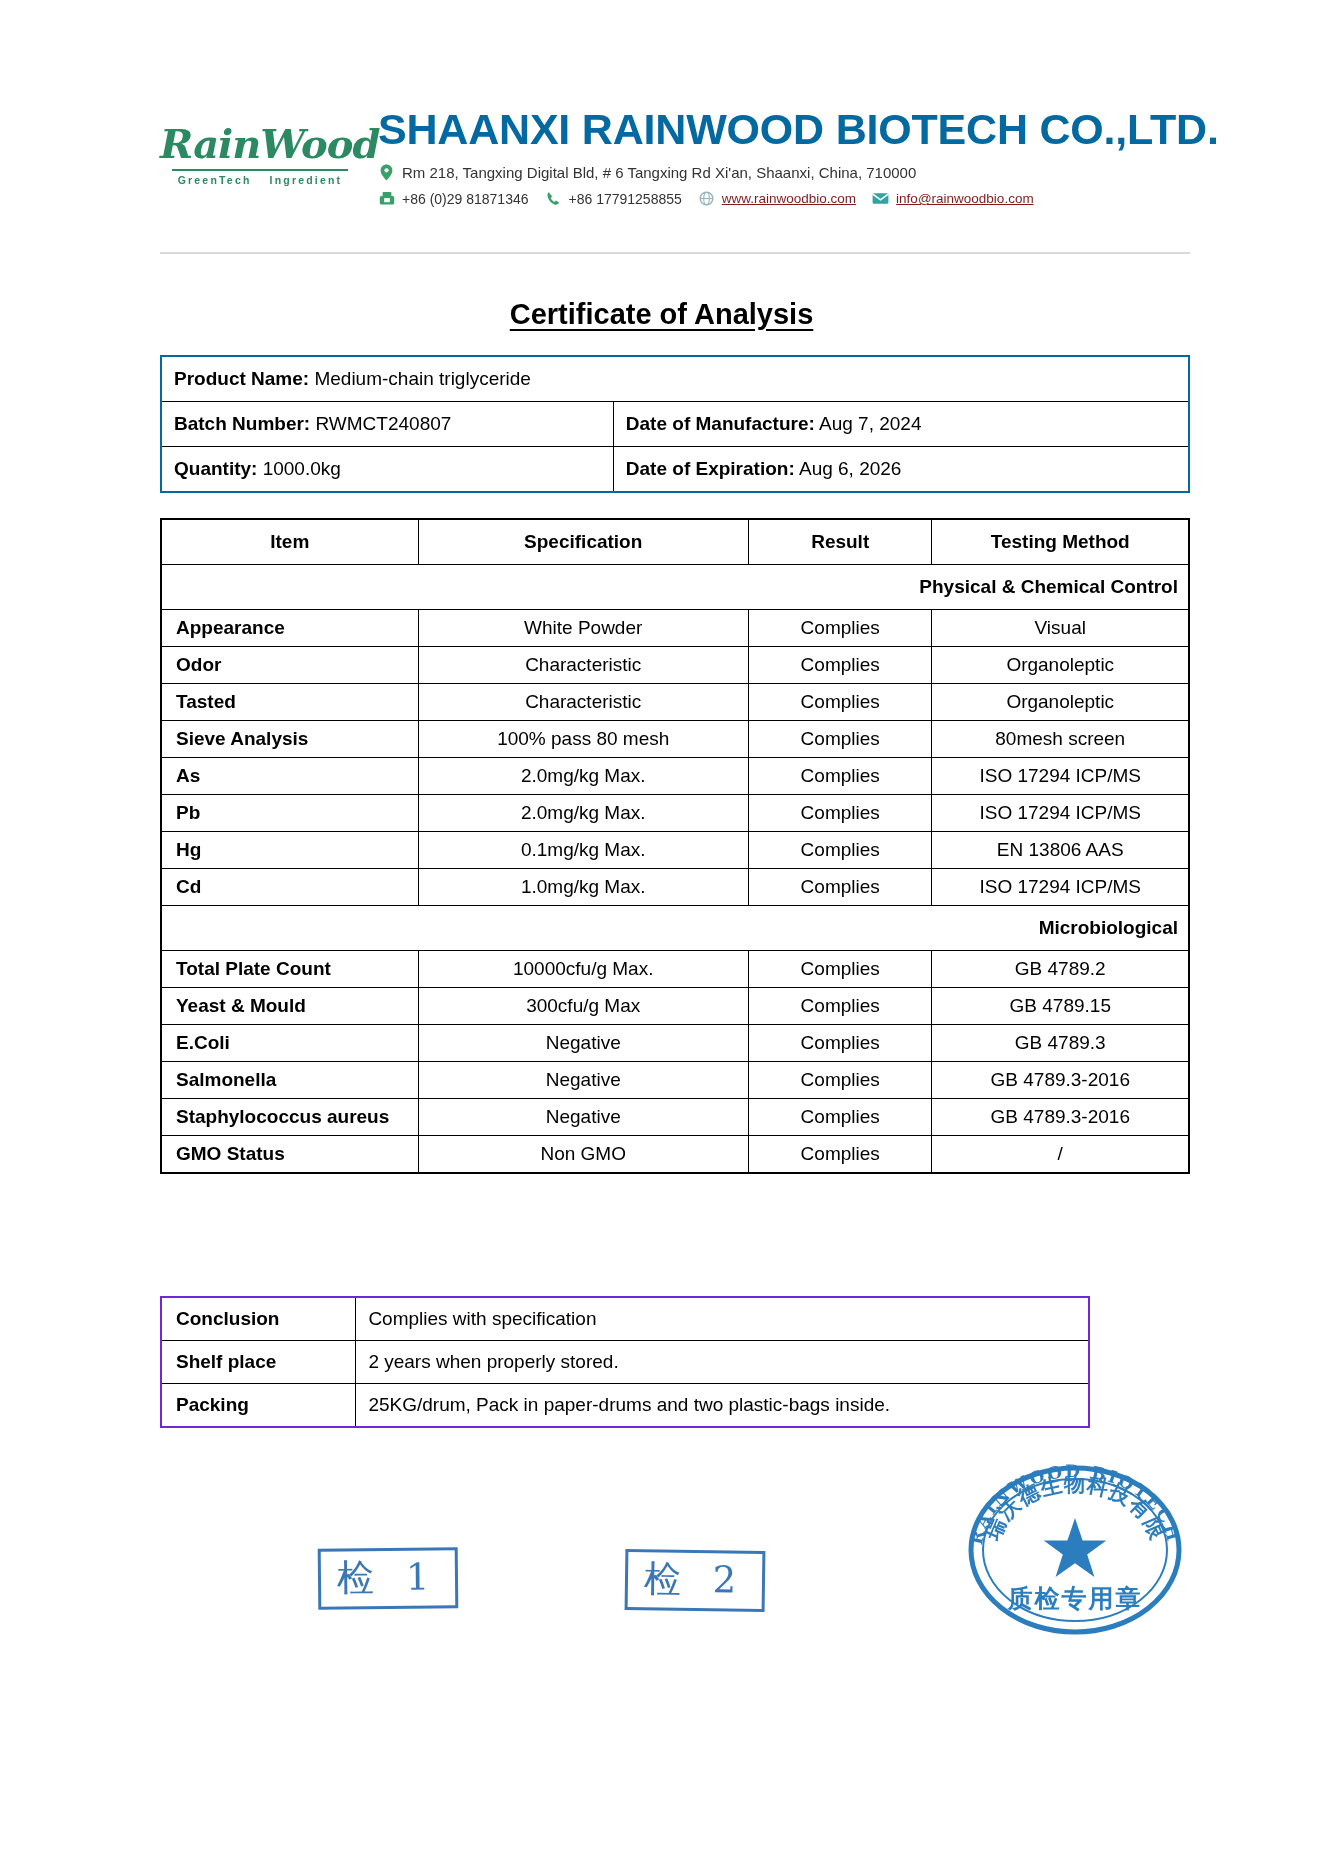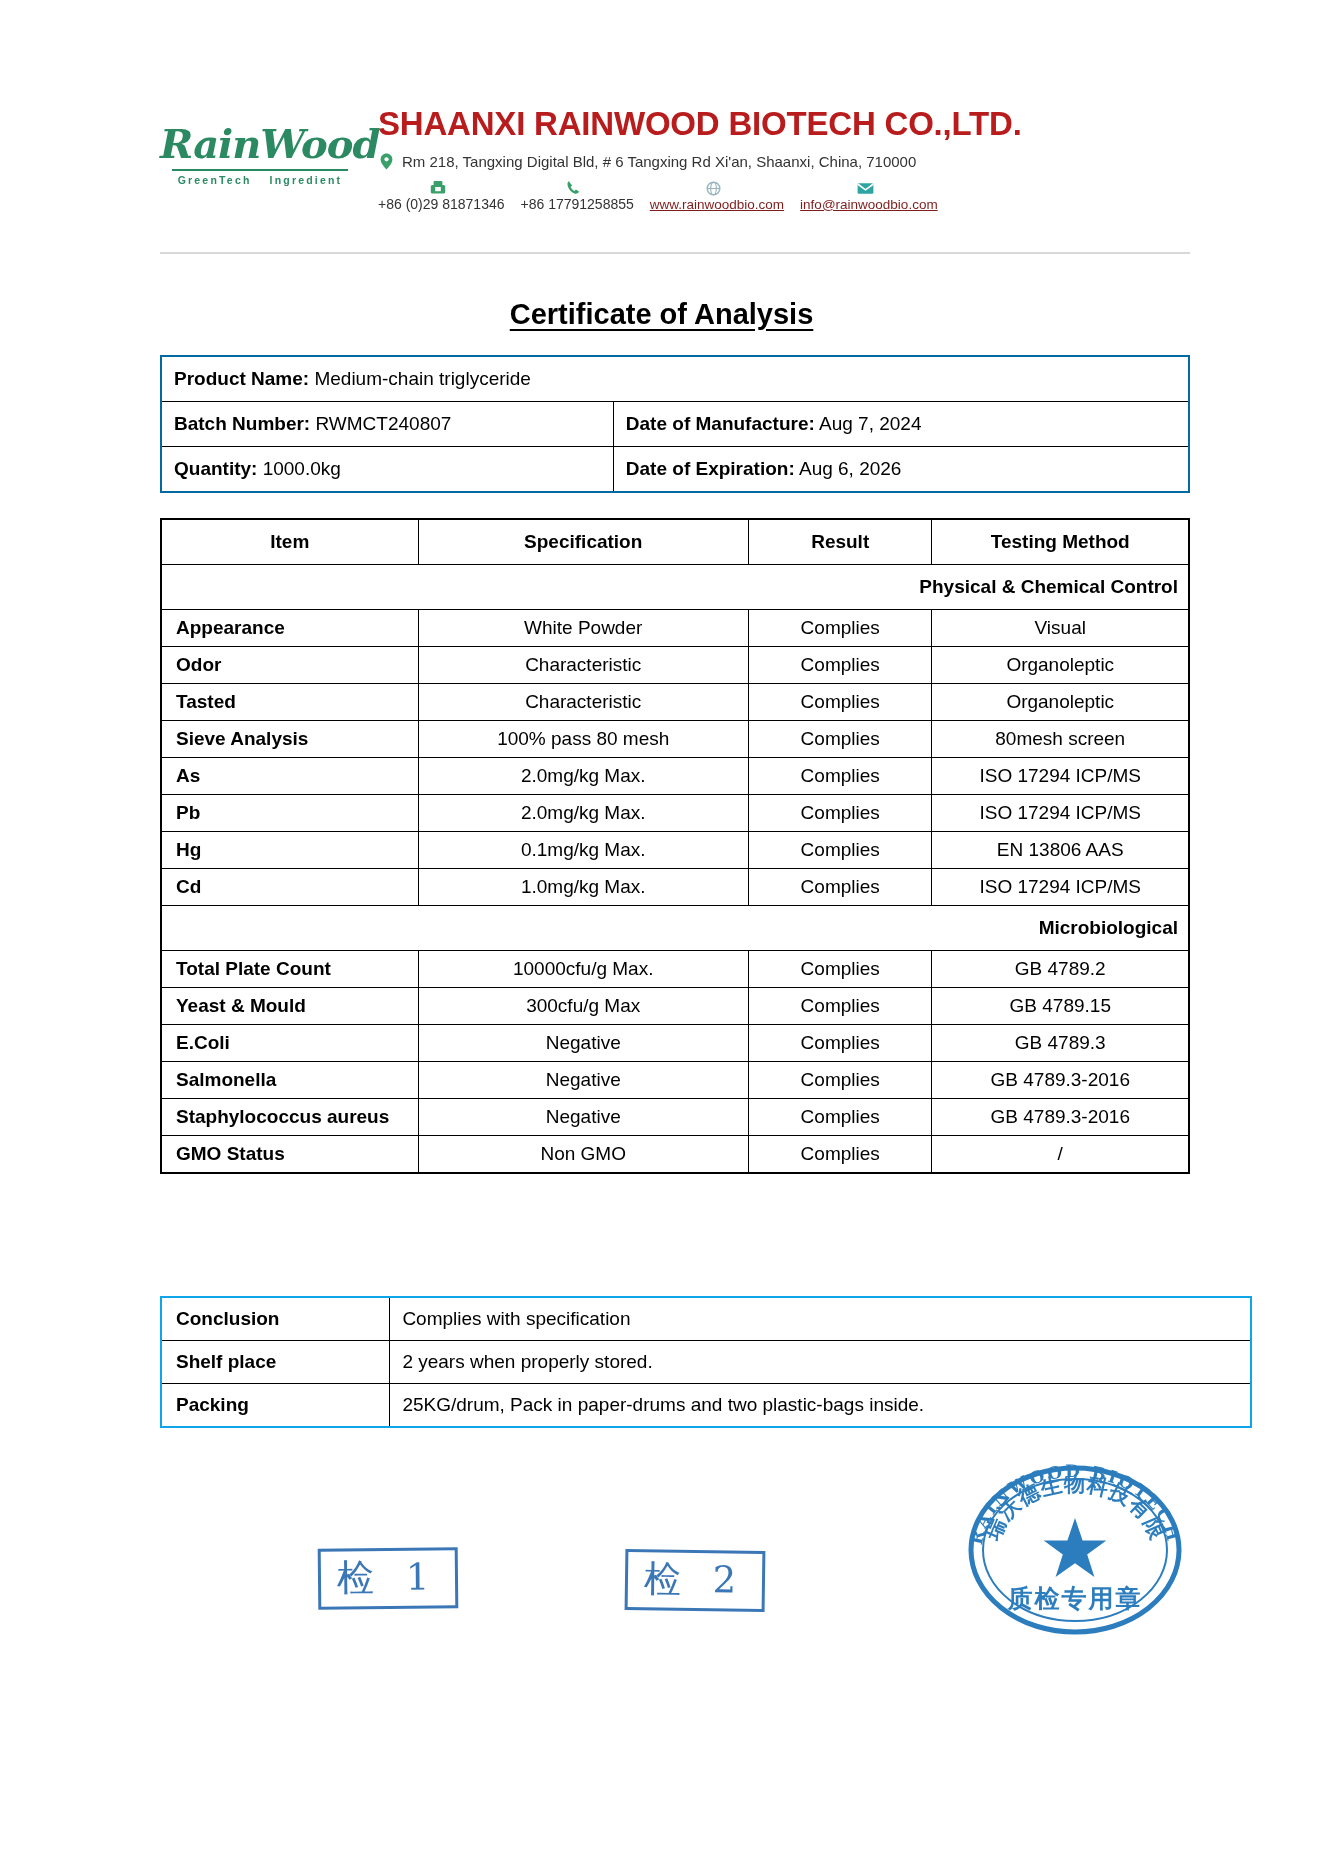--- a/index.html
+++ b/index.html
@@ -64,24 +64,24 @@
   }
   .logo-tag .sep { display:inline-block; width: 18px; }
 
   .company-block {
     flex: 1 1 auto;
     padding-left: 18px;
     padding-top: 6px;
   }
   .company-name {
     font-family: "Liberation Sans", sans-serif;
-    font-size: 33px;
+    font-size: 43px;
     font-weight: 700;
     letter-spacing: -0.2px;
-    color: #b91c1c;
+    color: #0369a1;
     line-height: 1.1;
     white-space: nowrap;
   }
   .contact-line {
     display: flex;
     align-items: center;
     margin-top: 11px;
     font-size: 15px;
     color: #333;
     white-space: nowrap;
@@ -89,21 +89,21 @@
   .contact-line.second { margin-top: 9px; font-size: 14px; }
   .ico {
     display: inline-flex;
     width: 17px;
     height: 17px;
     margin-right: 7px;
     flex: 0 0 17px;
     align-items: center;
     justify-content: center;
   }
-  .contact-item { display: inline-flex; align-items: center; margin-right: 16px; flex-direction: column; }
+  .contact-item { display: inline-flex; align-items: center; margin-right: 16px; }
   .link-green {
     color: #7f1d1d;
     font-size: 13.5px;
   }
   .hdr-divider {
     position: absolute;
     left: 160px;
     top: 252px;
     width: 1030px;
     height: 2px;
@@ -172,22 +172,22 @@
     font-weight: 700;
     text-align: right;
     padding-left: 14px;
     height: 30px;
   }
 
   .footer-table {
     position: absolute;
     left: 160px;
     top: 1296px;
-    width: 1092px;
-    border: 2px solid #0ea5e9;
+    width: 930px;
+    border: 2px solid #6d28d9;
   }
   .footer-table td {
     border: 1px solid #000;
     font-size: 19px;
     padding: 8px 12px;
     height: 26px;
     vertical-align: middle;
   }
   .footer-table td.fl { font-weight: 700; padding-left: 14px; }
 

